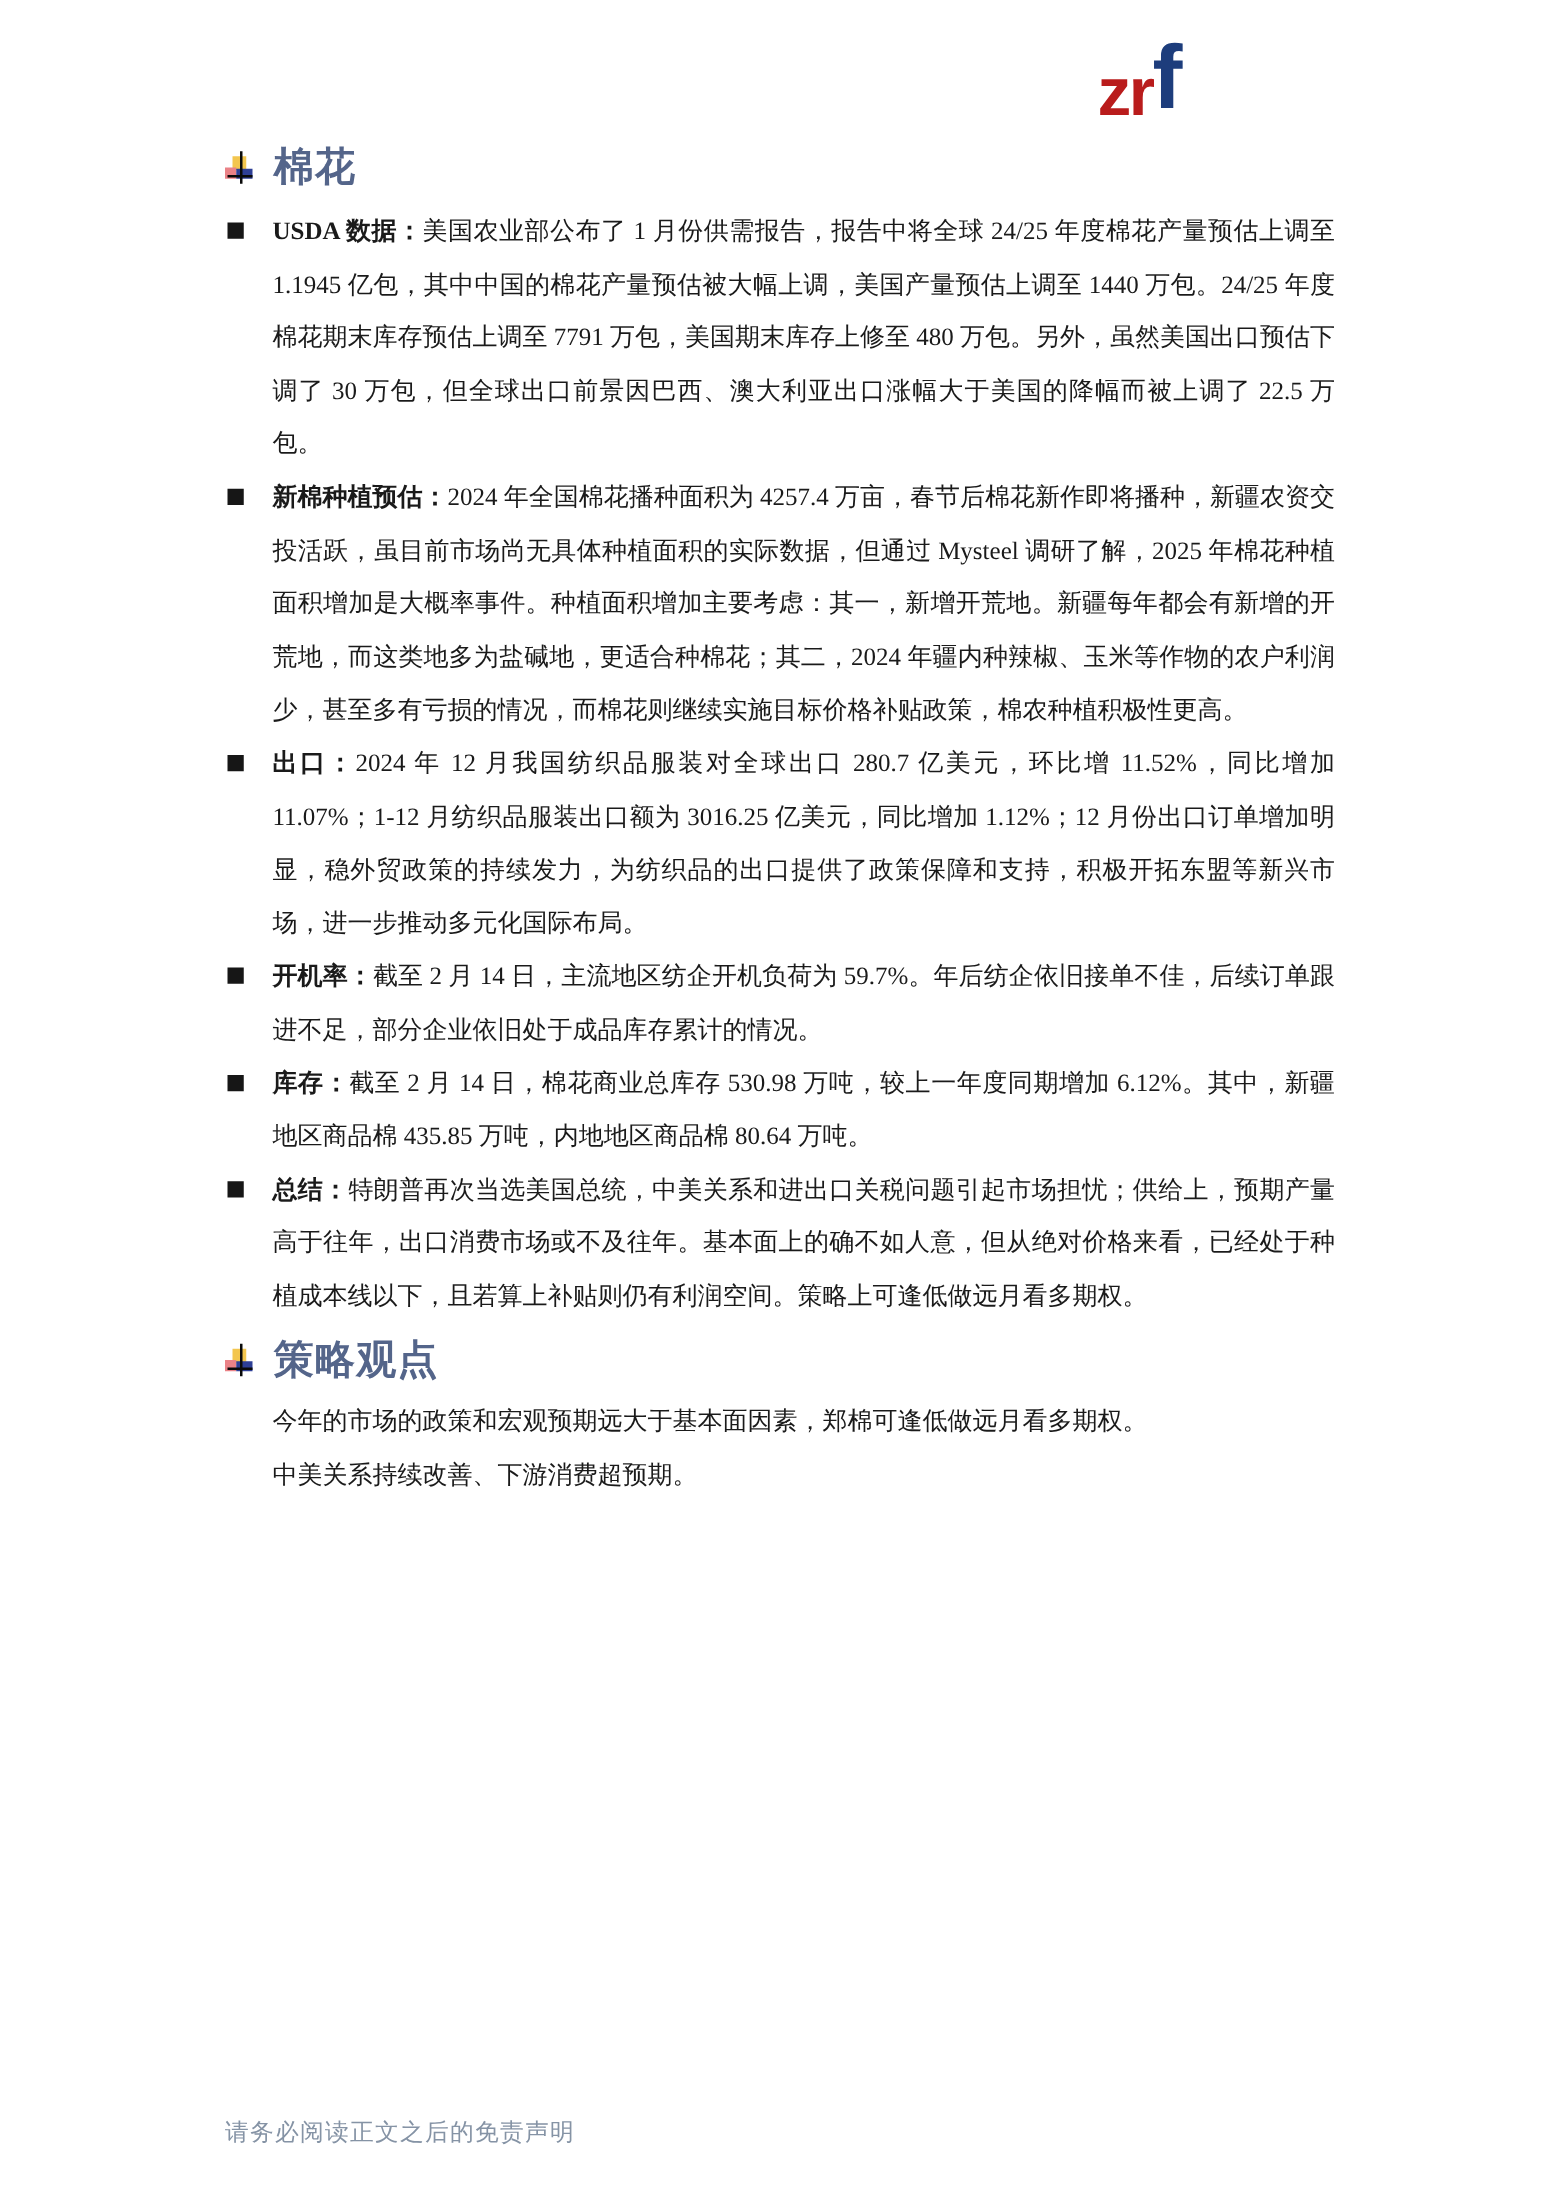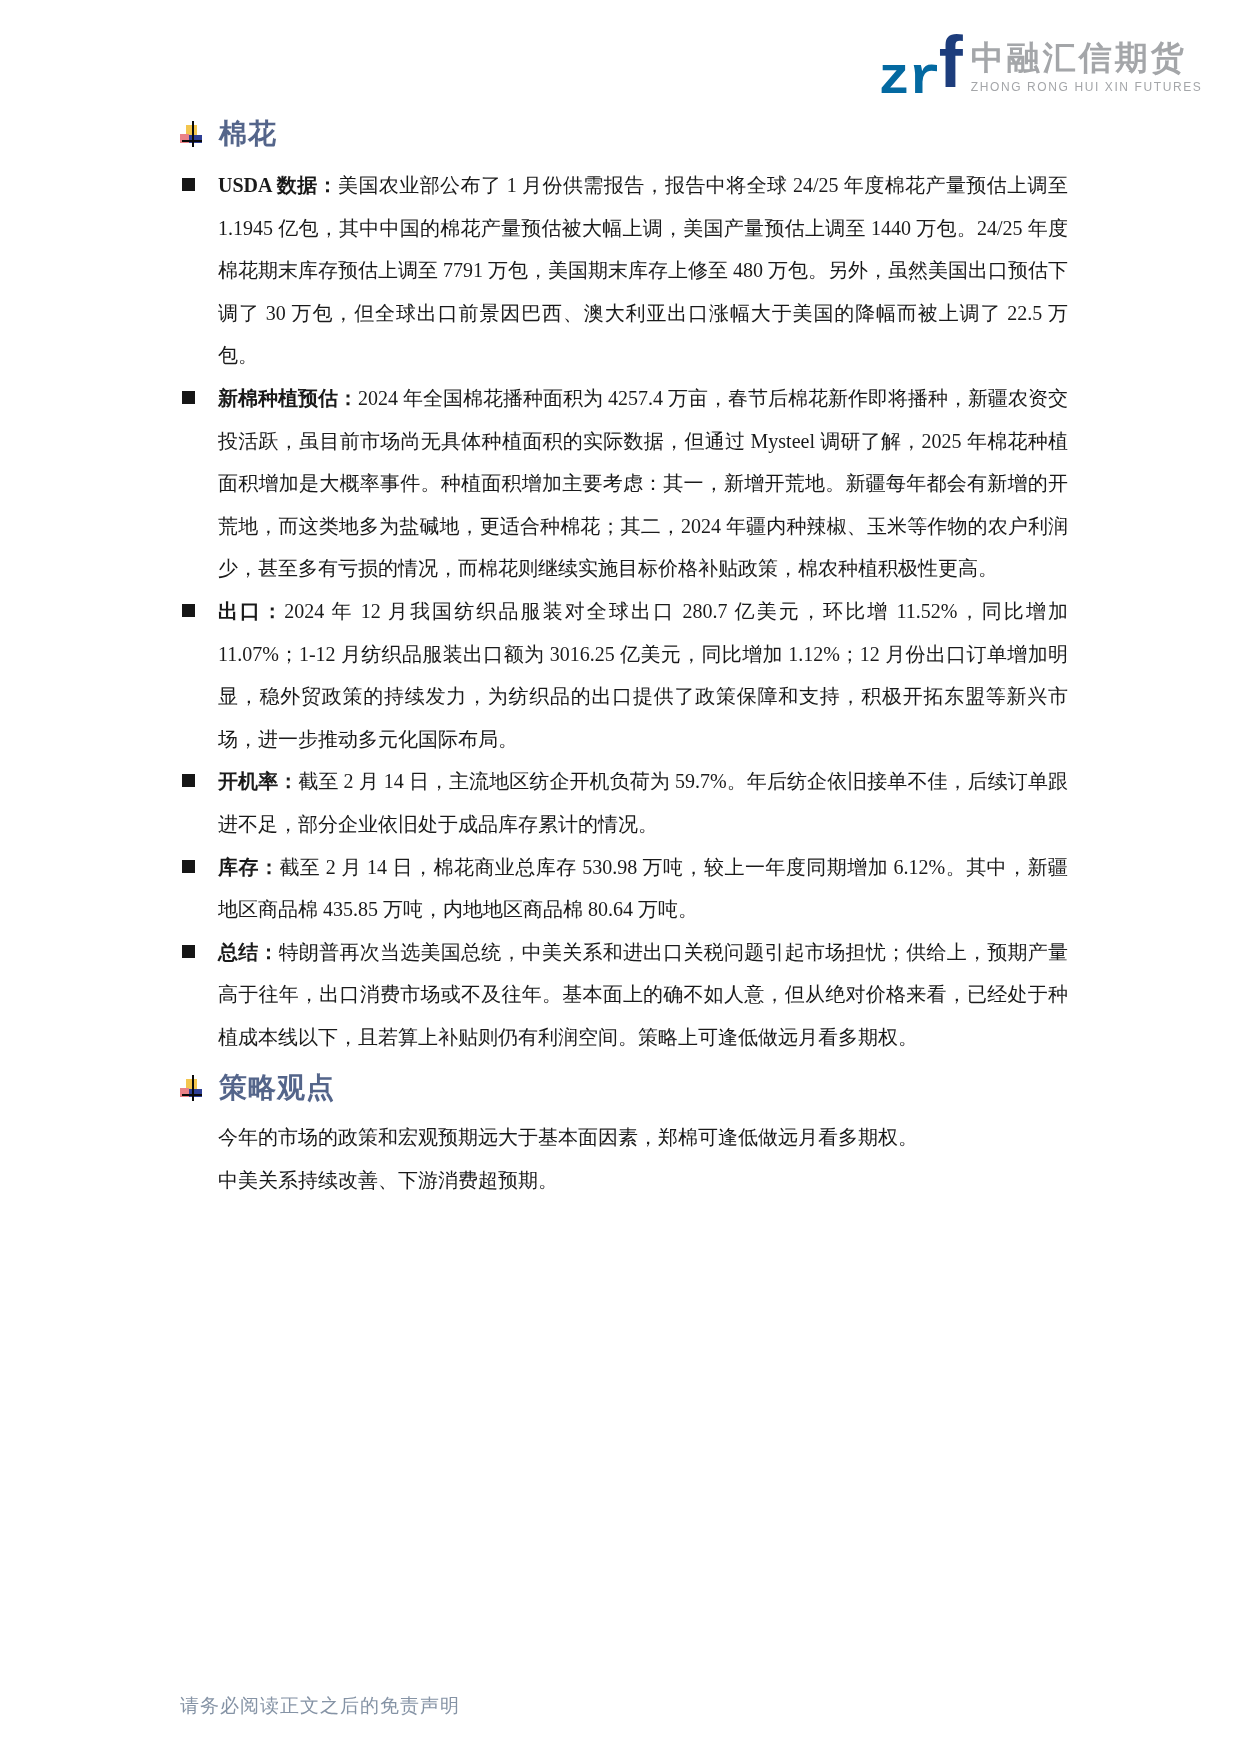--- a/index.html
+++ b/index.html
@@ -2,32 +2,32 @@
 <html><head>
 <meta charset="utf-8">
 <style>
   html,body{margin:0;padding:0;background:#fff;}
   .page{position:relative;width:1240px;height:1753px;background:#ffffff;overflow:hidden;
         font-family:"Liberation Serif", serif;color:#1a1a1a;}
 
   
   .logo{position:absolute;top:26px;left:878px;display:flex;align-items:flex-start;}
   .zrf{font-family:"Liberation Sans", sans-serif;font-weight:bold;line-height:1;white-space:nowrap;}
-  .zrf .zr{color:#0369a1;font-size:54px;letter-spacing:-2px;vertical-align:-6px;font-family:Liberation Mono, monospace;}
+  .zrf .zr{color:#b91c1c;font-size:54px;letter-spacing:-2px;vertical-align:-6px;}
   .zrf .f{color:#1d3d7c;font-size:72px;letter-spacing:-2px;}
   .brand{margin-left:10px;padding-top:14px;font-family:"Liberation Sans", sans-serif;}
   .brand .cn{color:#a4a6a9;font-size:33px;font-weight:bold;letter-spacing:3px;line-height:1.1;}
   .brand .en{color:#a4a6a9;font-size:12px;letter-spacing:1.6px;margin-top:4px;white-space:nowrap;}
 
   
   .content{position:absolute;left:180px;top:104px;width:888px;}
 
   .sec-head{display:flex;align-items:center;margin:6px 0 4px 0;height:48px;}
   .sec-head h2{margin:0 0 0 16px;font-family:"Liberation Sans", sans-serif;
-               font-size:28px;font-weight:bold;color:#54658a;letter-spacing:1px;}
+               font-size:32px;font-weight:bold;color:#54658a;letter-spacing:1px;}
 
   
   .deco{position:relative;width:23px;height:27px;flex:0 0 23px;}
   .deco i{position:absolute;display:block;}
   .deco .sy{left:6px;top:4px;width:11px;height:11px;background:#f3c64f;}
   .deco .sp{left:0px;top:13px;width:9px;height:9px;background:#ea8287;}
   .deco .sb{left:9px;top:14px;width:13px;height:8px;background:#2e3f96;}
   .deco .lv{left:12px;top:0px;width:2px;height:26px;background:#0a0a0a;}
   .deco .lh{left:2px;top:19px;width:20px;height:2px;background:#0a0a0a;}
 
@@ -43,24 +43,20 @@
   .footer{position:absolute;left:180px;bottom:34px;color:#8593a5;font-size:19px;
           letter-spacing:1px;font-family:"Liberation Serif", serif;}
 </style>
 </head>
 <body>
 
 <div class="page">
 
   <div class="logo">
     <div class="zrf"><span class="zr">zr</span><span class="f">f</span></div>
-    <div class="brand">
-      <div class="cn">中融汇信期货</div>
-      <div class="en">ZHONG RONG HUI XIN FUTURES</div>
-    </div>
   </div>
 
   <div class="content">
 
     <div class="sec-head">
       <span class="deco">
           <i class="sy"></i>
           <i class="sp"></i>
           <i class="sb"></i>
           <i class="lv"></i>

